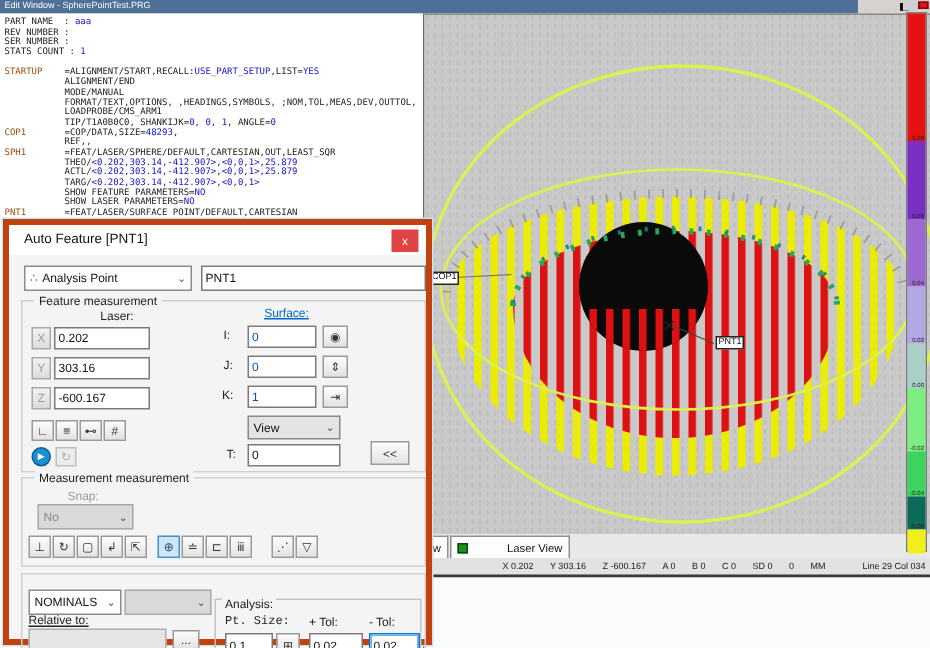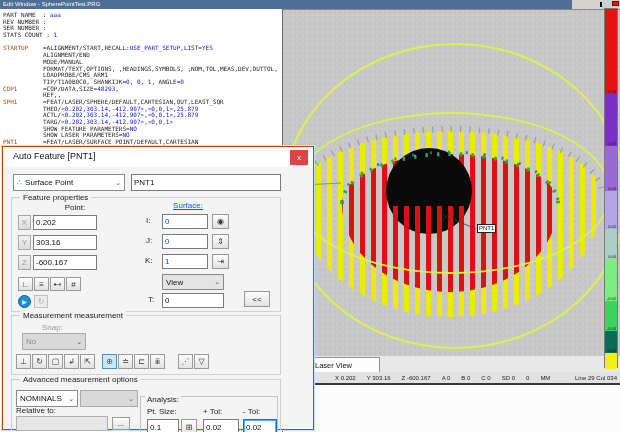--- a/index.html
+++ b/index.html
@@ -19,42 +19,42 @@
   .seg-k { color:#1c1c1c; }
   .seg-b { color:#1414cc; }
 
   
   #graphics { left:283px; top:9px; width:337px; height:347px; background:#c9c9c9; border-top:1px solid #8a8a8a; }
   #scene { display:block; }
   .view-label { position:absolute; background:#fff; border:1px solid #222; color:#111;
     font-size:6px; line-height:7px; padding:0 1px; white-space:nowrap; }
   #tab-bar { left:283px; top:356px; width:337px; height:16px; background:#e8e8e8; }
   .tab { position:absolute; top:1px; height:15px; background:#fdfdfd; border:1px solid #8f8f8f; border-bottom:none;
-    font-size:7.5px; line-height:13px; color:#111; display:flex; align-items:center; padding:0 4px; }
+    font-size:7.5px; line-height:13px; color:#111; display:flex; align-items:center; padding:0 4px;justify-content:space-between; }
   #tab-partial { left:2px; width:14px; overflow:hidden; justify-content:flex-end; }
   #tab-laser { left:17px; width:80px; }
   #tab-green-sq { width:7px; height:7px; background:#1e8f1e; border:1px solid #0a4a0a; margin-right:3px; flex:0 0 7px; }
   #status-bar { left:283px; top:372px; width:337px; height:11px; background:#e2e2e2; display:flex; align-items:center;
     font-size:6px; color:#222; padding-left:52px; gap:11px; white-space:nowrap; }
   #status-bar span:last-child { margin-left:auto; padding-right:3px; }
   #status-underline { left:283px; top:383px; width:337px; height:2px; background:#3a3a3a; }
   #bottom-blank { left:283px; top:385px; width:337px; height:47px; background:#fbfbfb; }
 
   
   #scale-wrap { left:602px; top:0; width:18px; height:370px; }
   #scale-titlebar { left:0; top:0; width:18px; height:7px; background:#cfcfcf; }
   #scale-close { right:1px; top:1px; width:7px; height:5px; background:#e01616; border:1px solid #8a0000; }
   #scale-bar { left:2px; top:8px; width:14px; height:360px; border:1px solid #7a7a7a; }
   .band { position:relative; width:100%; }
   .band-label { position:absolute; right:1px; bottom:-4px; font-size:4px; line-height:4px; color:#202020; text-align:right; }
   .band-label span { display:block; }
 
   
-  #dialog { left:2px; top:146px; width:312px; height:284px; background:#f4f4f4;
-    border:1px solid #c2410c; box-shadow:0 0 0 1px #bfe6f5; }
+  #dialog { left:2px; top:146px; width:286px; height:284px; background:#f4f4f4;
+    border:4px solid #c2410c; box-shadow:0 0 0 1px #bfe6f5; }
   #dlg-titlebar { left:0; top:0; width:100%; height:20px; background:#ffffff; }
   #dlg-title { left:10px; top:4px; font-size:9px; color:#111; }
   #dlg-close { right:5px; top:3px; width:18px; height:15px; background:#e04343; color:#fff; font-size:8px;
     line-height:15px; text-align:center; }
   .combo { background:#fff; border:1px solid #8a8a8a; display:flex; align-items:center; font-size:8px; color:#111; padding:0 3px; }
   .combo .chev { margin-left:auto; color:#555; font-size:7px; }
   .combo.disabled { background:#d9d9d9; color:#8a8a8a; border-color:#aaa; }
   .field { background:#fff; border:1px solid #7a7a7a; font-size:8px; color:#111; padding:0 2px; display:flex; align-items:center; }
   .field.blue { color:#0050cc; }
   .field.disabled { background:#e6e6e6; border-color:#b0b0b0; }
@@ -227,30 +227,30 @@
 </div>
 
 <div class="abs" id="dialog">
   <div class="abs" id="dlg-titlebar">
     <div class="abs" id="dlg-title">Auto Feature [PNT1]</div>
     <div class="abs" id="dlg-close">x</div>
   </div>
 
   <div class="abs combo" style="left:10px; top:27px; width:112px; height:17px;">
     <span class="icon" style="color:#2a6fd4; font-size:8px; margin-right:3px;">∴</span>
-    <span>Surface Point</span>
+    <span>Analysis Point</span>
     <span class="chev">⌄</span>
   </div>
   <div class="abs field" style="left:128px; top:27px; width:150px; height:17px;">
     <span>PNT1</span>
   </div>
 
   <div class="groupbox" style="left:8px; top:50px; width:270px; height:115px;">
-    <span class="group-legend">Feature properties</span>
-    <span class="lbl" style="left:40px; top:5px; width:46px; text-align:center;">Point:</span>
+    <span class="group-legend">Feature measurement</span>
+    <span class="lbl" style="left:40px; top:5px; width:46px; text-align:center;">Laser:</span>
 
     <div class="axisbox" style="left:6px; top:17px;">X</div>
     <div class="abs field" style="left:21px; top:17px; width:64px; height:15px;">
         <span>0.202</span>
       </div>
     <div class="axisbox" style="left:6px; top:37px;">Y</div>
     <div class="abs field" style="left:21px; top:37px; width:64px; height:15px;">
         <span>303.16</span>
       </div>
     <div class="axisbox" style="left:6px; top:57px;">Z</div>
@@ -309,35 +309,34 @@
     <div class="ibtn" style="left:68px; top:38px; width:15px; height:15px;">⇱</div>
     <div class="ibtn sel" style="left:90px; top:38px; width:15px; height:15px;">⊕</div>
     <div class="ibtn" style="left:106px; top:38px; width:15px; height:15px;">≐</div>
     <div class="ibtn" style="left:122px; top:38px; width:15px; height:15px;">⊏</div>
     <div class="ibtn" style="left:138px; top:38px; width:15px; height:15px;">ⅲ</div>
     <div class="ibtn" style="left:166px; top:38px; width:15px; height:15px;">⋰</div>
     <div class="ibtn" style="left:182px; top:38px; width:15px; height:15px;">▽</div>
   </div>
 
   <div class="groupbox" style="left:8px; top:232px; width:270px; height:52px; border-bottom:none;">
-    <span class="group-legend">Advanced measurement options</span>
     <div class="abs combo" style="left:4px; top:10px; width:62px; height:17px;">
       <span>NOMINALS</span>
       <span class="chev">⌄</span>
     </div>
     <div class="abs combo disabled" style="left:68px; top:10px; width:58px; height:17px;">
       <span class="chev">⌄</span>
     </div>
-    <span class="lbl" style="left:4px; top:26px;">Relative to:</span>
+    <span class="lbl" style="left:4px; top:26px;text-decoration:underline;">Relative to:</span>
     <div class="abs field disabled" style="left:4px; top:36px; width:92px; height:15px;"></div>
     <div class="ibtn" style="left:100px; top:37px; width:18px; height:13px;">...</div>
 
     <div class="abs" style="left:128px; top:16px; width:138px; height:46px; border:1px solid #c4c4c4;">
       <span class="lbl" style="left:4px; top:-2px; background:#f4f4f4; padding:0 2px;">Analysis:</span>
-      <span class="lbl" style="left:6px; top:10px;">Pt. Size:</span>
+      <span class="lbl" style="left:6px; top:10px;font-family:Liberation Mono, monospace;">Pt. Size:</span>
       <span class="lbl" style="left:62px; top:10px;">+ Tol:</span>
       <span class="lbl" style="left:102px; top:10px;">- Tol:</span>
       <div class="abs field" style="left:6px; top:22px; width:32px; height:16px;">
           <span>0.1</span>
         </div>
       <div class="ibtn" style="left:40px; top:22px; width:16px; height:16px;">⊞</div>
       <div class="abs field" style="left:62px; top:22px; width:36px; height:16px;">
           <span>0.02</span>
         </div>
       <div class="abs field focused" style="left:102px; top:22px; width:34px; height:16px;">

